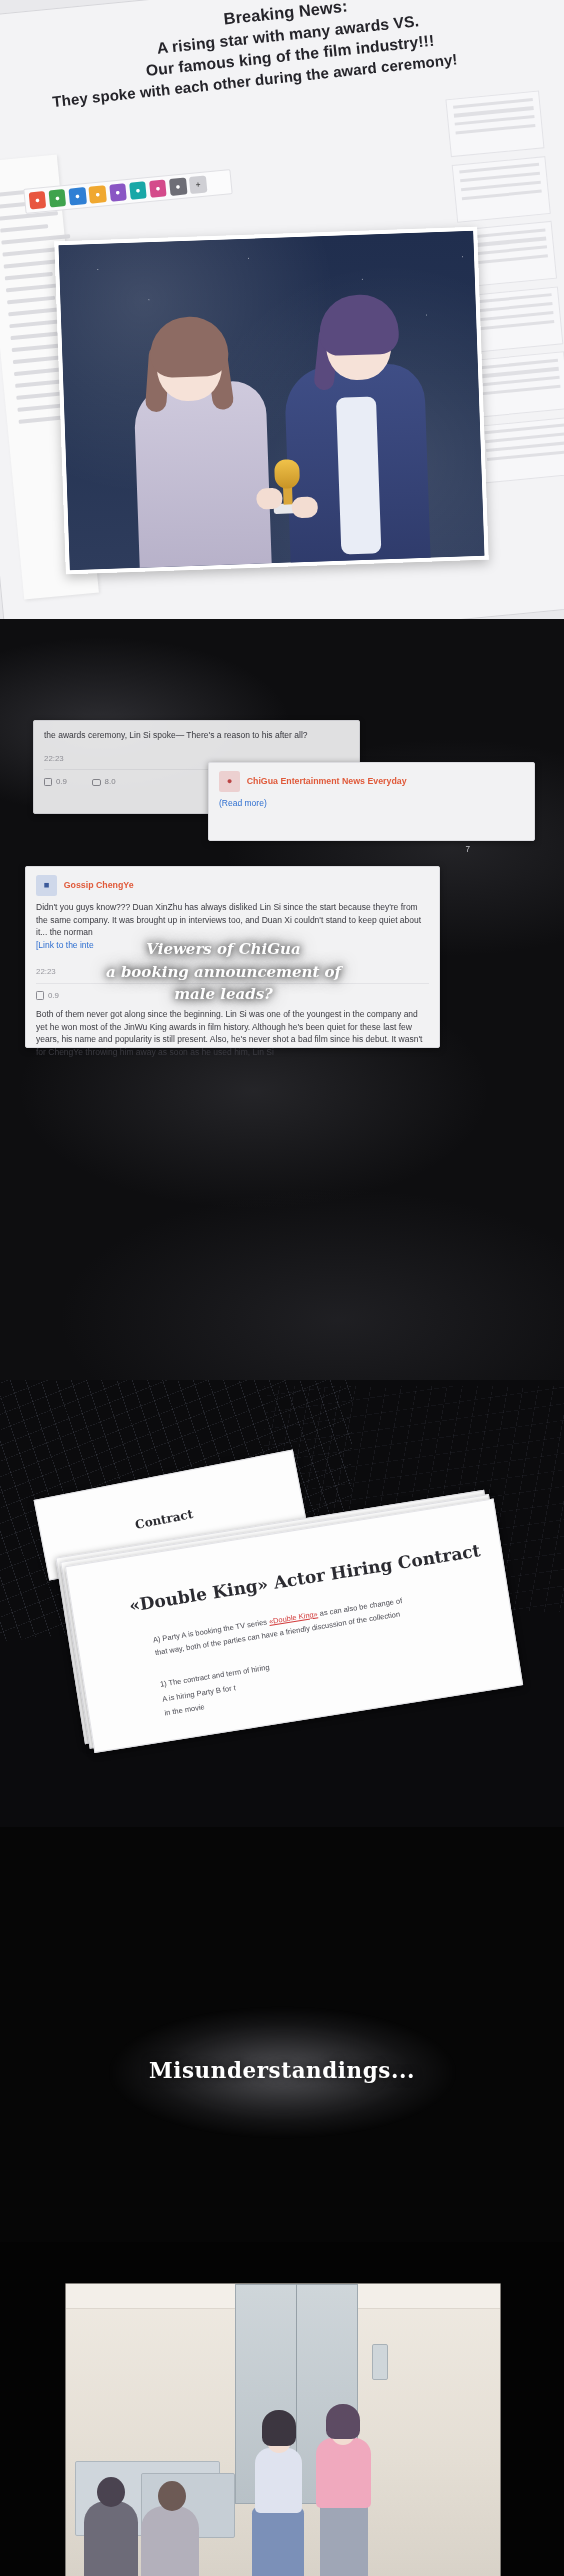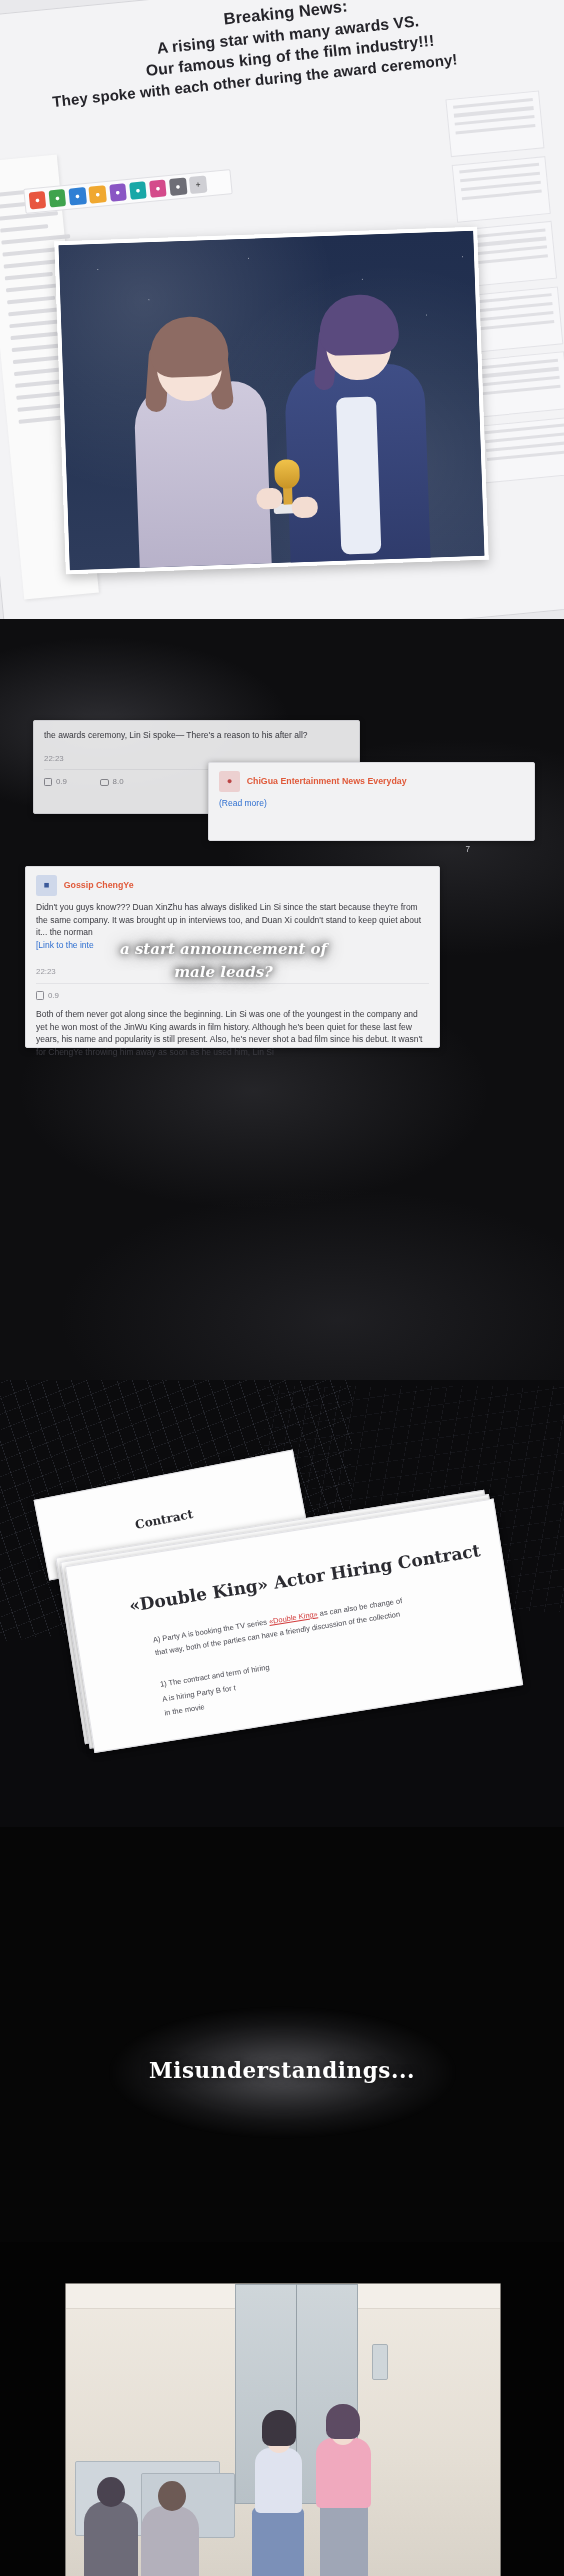--- a/index.html
+++ b/index.html
@@ -290,21 +290,21 @@
     background: #dfe4ee;
     display: flex; align-items: center; justify-content: center;
     color: #6b7siz; font-size: 9.4px;
   }
   .avatar.blue { background: #cfd8ea; color: #3c5a9a; }
   .avatar.red  { background: #ecd0d0; color: #b44; }
   .poster-name { color: #e05a3a; font-weight: bold; font-size: 8.8px; text-align: right; }
   .post-body { color: #3a3a40; }
   .post-link { color: #2f6fd0; }
   .post-foot {
-    display: flex; align-items: center; gap: 33px;
+    display: flex; align-items: center; gap: 25px;
     color: #8b8b92; font-size: 7.9px;
     margin-top: 6.3px;
   }
   .post-time { color: #9a9aa1; font-size: 7.9px; }
   .divider { height: 0.6px; background: #e3e3e6; margin: 5px 0; }
   .foot-item { display: flex; align-items: center; gap: 3.8px; }
   .mini-sq {
     width: 8.2px; height: 8.2px;
     border: 0.9px solid #8b8b92;
     border-radius: 1.3px;
@@ -687,21 +687,22 @@
             <span>0.9</span>
           </div>
         </div>
         <div class="post-body" style="margin-top:6.3px">Both of them never got along since the beginning. Lin Si was one of the youngest in the company and yet he won most of the JinWu King awards in film history. Although he's been quiet for these last few years, his name and popularity is still present. Also, he's never shot a bad film since his debut. It wasn't for ChengYe throwing him away as soon as he used him, Lin Si</div>
       </div>
     </div>
 
     <div class="page-num">7</div>
 
     <div class="handwrite hw1">
-      <div>a start announcement of</div>
+      <div>Viewers of ChiGua</div>
+      <div>a booking announcement of</div>
       <div>male leads?</div>
     </div>
   </div>
 
   <div class="panel-contract">
     <div class="mesh"></div>
     <div class="mesh2"></div>
 
     <div class="paper-top">
       <div class="pt-title">Contract</div>

